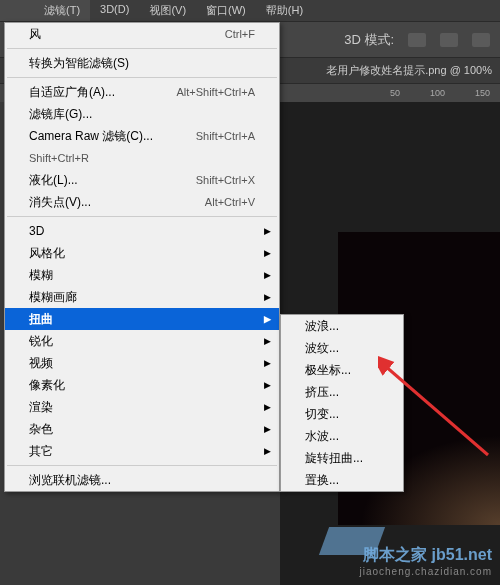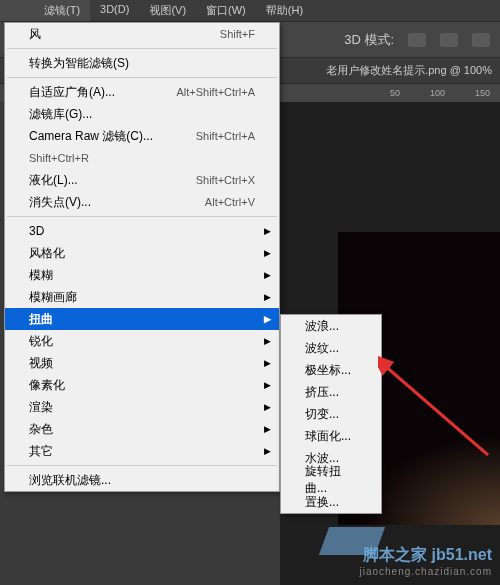--- a/index.html
+++ b/index.html
@@ -15,21 +15,21 @@
 .canvas-area { position: absolute; top: 102px; right: 0; bottom: 0; left: 280px; background: #1e1e1e; }
 .canvas-dark { position: absolute; top: 130px; left: 58px; right: 0; bottom: 60px; background: #0a0406; }
 .light-streak { position: absolute; bottom: 0; right: 0; width: 140px; height: 90px; background: radial-gradient(ellipse at bottom right, rgba(200,150,100,0.4), transparent 70%); }
 .dropdown { position: absolute; top: 22px; left: 4px; width: 276px; background: #f0f0f0; border: 1px solid #999; box-shadow: 2px 2px 5px rgba(0,0,0,0.4); }
 .menu-row { display: flex; align-items: center; height: 22px; padding: 0 24px 0 24px; font-size: 12px; color: #000; position: relative; }
 .menu-row.highlighted { background: #0a64d8; color: #fff; font-weight: bold; }
 .menu-label { flex: 1; }
 .menu-shortcut { font-size: 11px; color: #555; }
 .menu-sep { height: 1px; background: #ccc; margin: 3px 2px; }
 .submenu-arrow { position: absolute; right: 8px; font-size: 9px; }
-.submenu { position: absolute; top: 314px; left: 280px; width: 102px; background: #f0f0f0; border: 1px solid #999; box-shadow: 2px 2px 5px rgba(0,0,0,0.4); z-index: 10; }
+.submenu { position: absolute; top: 314px; left: 280px; width: 124px; background: #f0f0f0; border: 1px solid #999; box-shadow: 2px 2px 5px rgba(0,0,0,0.4); z-index: 10; }
 .arrow-svg { position: absolute; top: 335px; left: 378px; pointer-events: none; z-index: 20; }
 .watermark { position: absolute; bottom: 8px; right: 8px; text-align: right; z-index: 30; }
 .wm-line1 { font-size: 16px; color: rgba(114,172,222,0.9); font-weight: bold; }
 .wm-line2 { font-size: 10px; color: rgba(180,180,180,0.7); letter-spacing: 1px; }
 .wm-badge { position: absolute; bottom: 30px; right: 120px; width: 56px; height: 28px; background: rgba(114,172,222,0.6); transform: skewX(-20deg); }
 </style>
 </head>
 <body>
 
 <div class="menubar">
@@ -59,21 +59,21 @@
 
 <div class="canvas-area">
   <div class="canvas-dark">
     <div class="light-streak"></div>
   </div>
 </div>
 
 <div class="dropdown">
   <div class="menu-row">
     <span class="menu-label">风</span>
-    <span class="menu-shortcut">Shift+F</span>
+    <span class="menu-shortcut">Ctrl+F</span>
   </div>
   <div class="menu-sep"></div>
   <div class="menu-row">
       <span class="menu-label">转换为智能滤镜(S)</span>
     </div>
   <div class="menu-sep"></div>
   <div class="menu-row">
       <span class="menu-label">自适应广角(A)...</span>
       <span class="menu-shortcut">Alt+Shift+Ctrl+A</span>
     </div>
@@ -156,23 +156,20 @@
   <div class="menu-row">
       <span class="menu-label">极坐标...</span>
     </div>
   <div class="menu-row">
       <span class="menu-label">挤压...</span>
     </div>
   <div class="menu-row">
       <span class="menu-label">切变...</span>
     </div>
   <div class="menu-row">
-      <span class="menu-label">球面化...</span>
-    </div>
-  <div class="menu-row">
       <span class="menu-label">水波...</span>
     </div>
   <div class="menu-row">
       <span class="menu-label">旋转扭曲...</span>
     </div>
   <div class="menu-row">
       <span class="menu-label">置换...</span>
     </div>
 </div>
 

